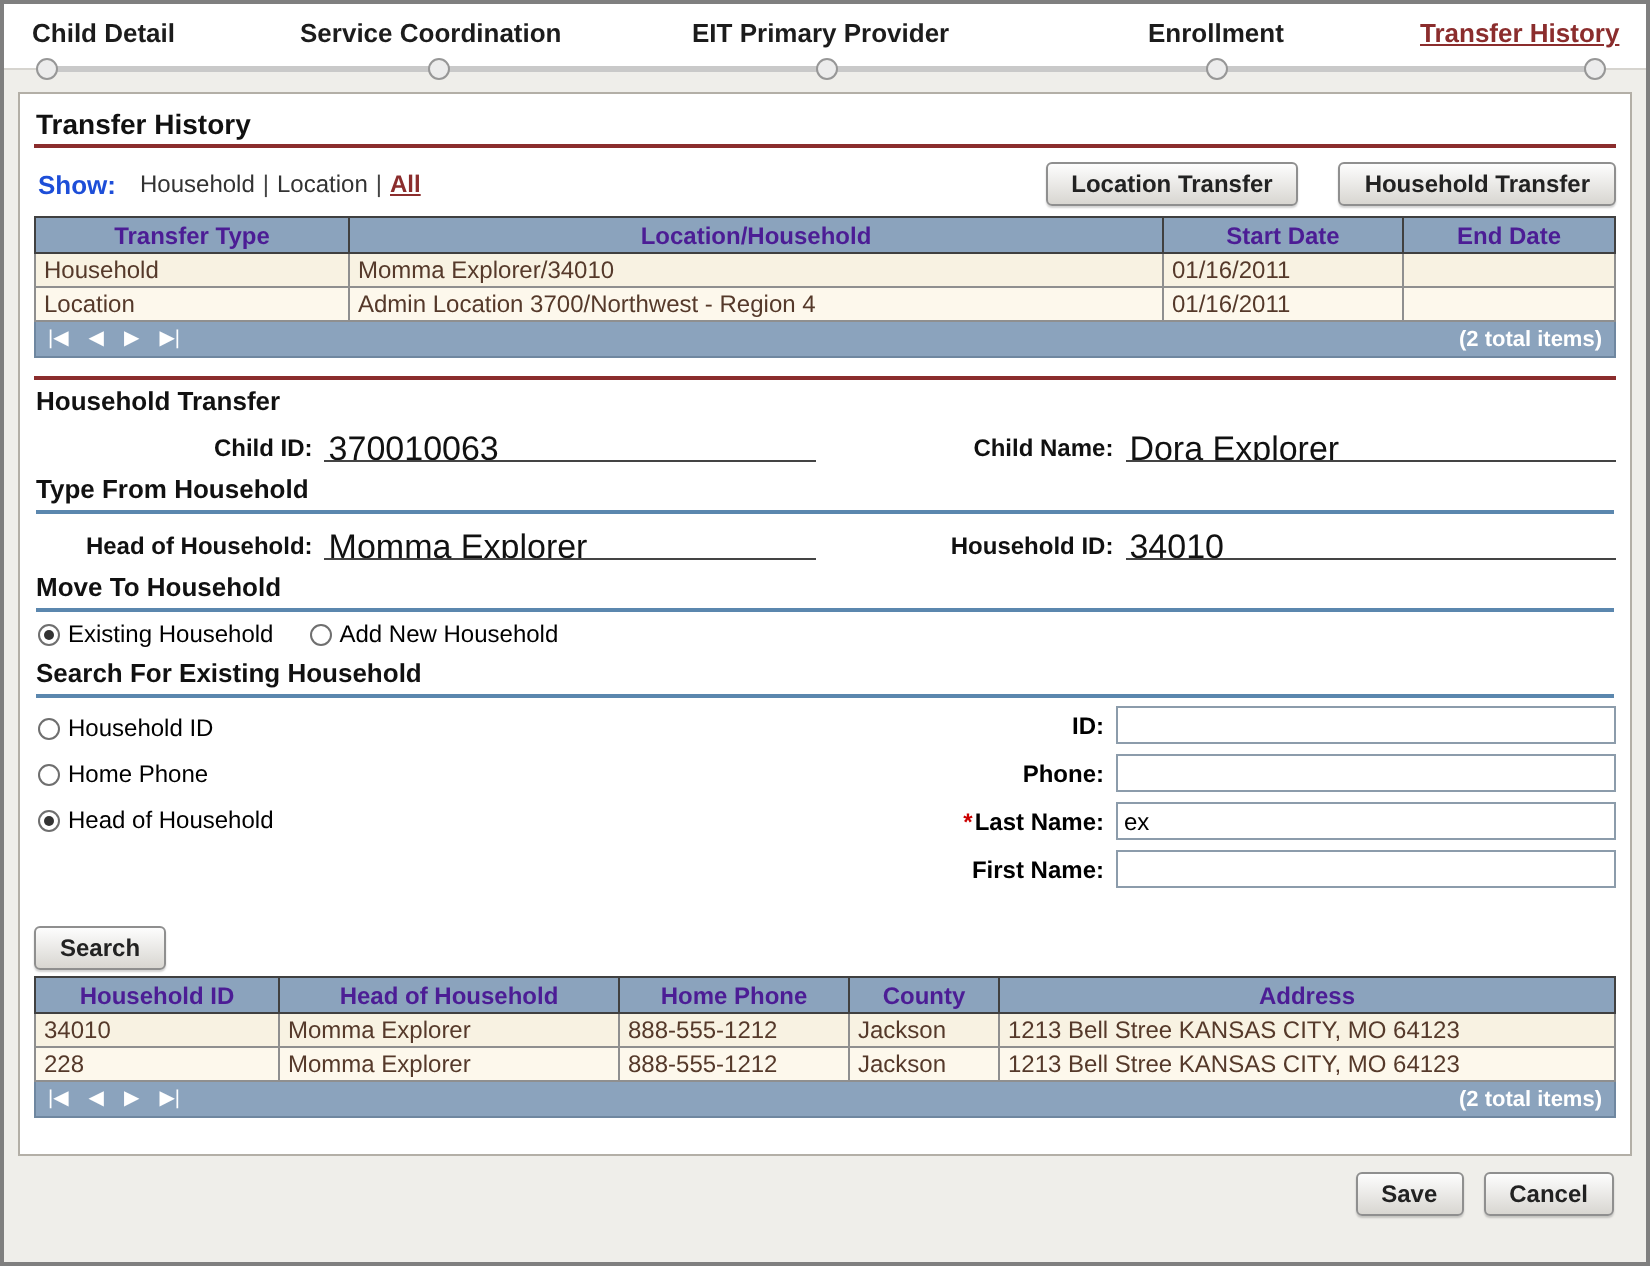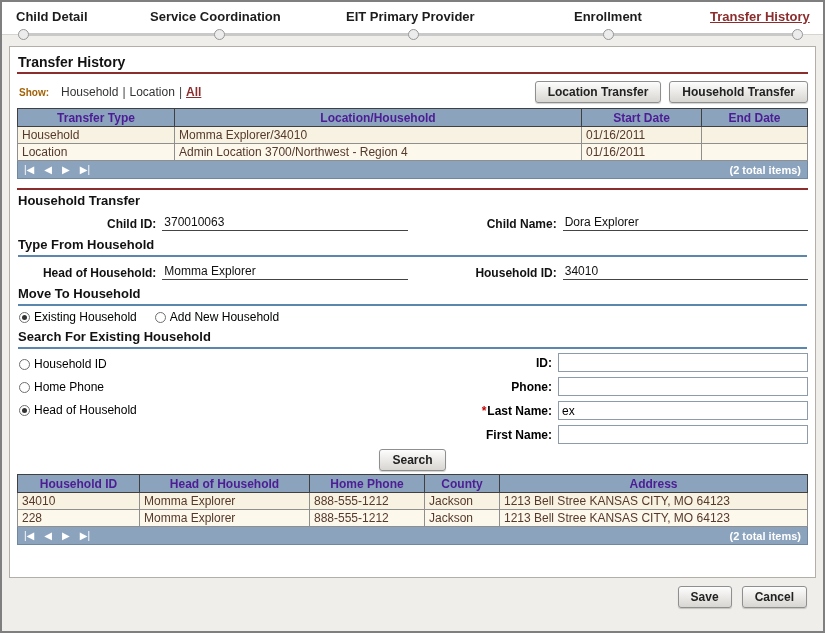--- a/index.html
+++ b/index.html
@@ -19,25 +19,25 @@
 
   
   .content { flex:1; padding:11px 7px 0; }
   .main-box { background:#fff; border:1px solid #b3afa7; padding:5px 7px 6px; height:532px; overflow:hidden; }
 
   .page-title { font-size:14px; font-weight:bold; color:#111; margin:2px 1px; }
   hr.maroon { border:none; border-top:2px solid #8b2d2d; margin:2px 0 4px; }
   hr.maroon.mid { margin-top:9px; margin-bottom:3px; }
 
   .show-row { display:flex; align-items:center; height:28px; font-size:12px; }
-  .show-label { font-weight:bold; font-size:10px; color:#a16207; margin:0 8px 0 2px; }
+  .show-label { font-weight:bold; font-size:13px; color:#1d4ed8; margin:0 8px 0 2px; }
   .show-link { color:#333; text-decoration:none; margin:0 4px; cursor:pointer; }
   .show-link.checked { color:#8b2d2d; font-weight:bold; text-decoration:underline; }
   .show-sep { color:#444; }
-  .btns-right { margin-left:auto; display:flex; gap:8px; }
+  .btns-right { margin-left:auto; display:flex; gap:20px; }
 
   button.std { font-family:"Liberation Sans",sans-serif; font-size:12px; font-weight:bold; color:#222;
                padding:3px 12px; border:1px solid #8f8f8f; border-radius:3px;
                background:linear-gradient(#fdfdfd,#d8d6d1); cursor:pointer; box-shadow:0 1px 1px rgba(0,0,0,.18); }
 
   
   table.grid { width:100%; border-collapse:collapse; table-layout:fixed; font-size:12px; margin-top:2px; }
   table.grid th { background:#8ba3bd; color:#4c1d95; font-weight:bold; font-size:12px; text-align:center;
                   border:1px solid #404040; padding:1px 3px; height:18px; overflow:hidden; white-space:nowrap; }
   table.grid td { background:#f8f2e2; color:#55392a; border:1px solid #8f8f8f; padding:1px 4px; height:17px;
@@ -50,39 +50,39 @@
   .pager .total { margin-left:auto; font-weight:bold; }
 
   
   h2.sec { font-size:13px; font-weight:bold; color:#111; margin:2px 1px 0; }
   h2.sec.blue { margin:5px 1px 4px; padding-bottom:3px; border-bottom:2px solid #5b87ae; }
 
   .form-row { display:flex; align-items:flex-end; margin:7px 0 6px; font-size:12px; color:#111; }
   .flabel { font-weight:bold; text-align:right; padding-right:6px; white-space:nowrap; }
   .flabel.w1 { width:148px; }
   .flabel.w2 { width:158px; }
-  .fvalue { border-bottom:1px solid #444; width:250px; padding:0 2px 1px; height:16px; font-size:12px; color:#111;
+  .fvalue { border-bottom:1px solid #444; width:250px; padding:0 2px 1px; height:16px; font-size:17px; color:#111;
             overflow:hidden; white-space:nowrap; }
 
   .radio-row { display:flex; gap:18px; margin:3px 2px 5px; font-size:12px; align-items:center; }
   .radio-opt { display:flex; align-items:center; gap:4px; cursor:pointer; }
   .rdot { width:11px; height:11px; border-radius:50%; border:1px solid #6f6f6f; background:#fff;
           position:relative; display:inline-block; flex:0 0 auto; }
   .rdot.checked::after { content:""; position:absolute; left:2px; top:2px; width:5px; height:5px;
                          border-radius:50%; background:#333; }
 
   .search-area { display:flex; margin-top:3px; }
   .crit { width:300px; display:flex; flex-direction:column; gap:9px; padding:4px 0 0 2px; font-size:12px; }
   .fields { margin-left:auto; width:480px; display:flex; flex-direction:column; gap:5px;justify-content:center; }
   .field-row { display:flex; align-items:center; font-size:12px; }
   .field-row .flabel { flex:1; }
   .field-row input { width:250px; height:19px; border:1px solid #8c9cab; font-size:12px;
                      font-family:"Liberation Sans",sans-serif; padding:1px 3px; }
   .req { color:#cc0000; font-weight:bold; margin-right:1px; }
-  .search-row { display:flex; justify-content:center; margin:5px 0 3px; }
+  .search-row { display:flex; justify-content:flex-start; margin:19px 0 3px; }
 
   .footer { display:flex; justify-content:flex-end; gap:10px; padding:8px 9px 0; }
 </style>
 </head>
 <body>
 
 <div class="screen">
 
   <div class="stepper">
     <div class="step-line"></div>

